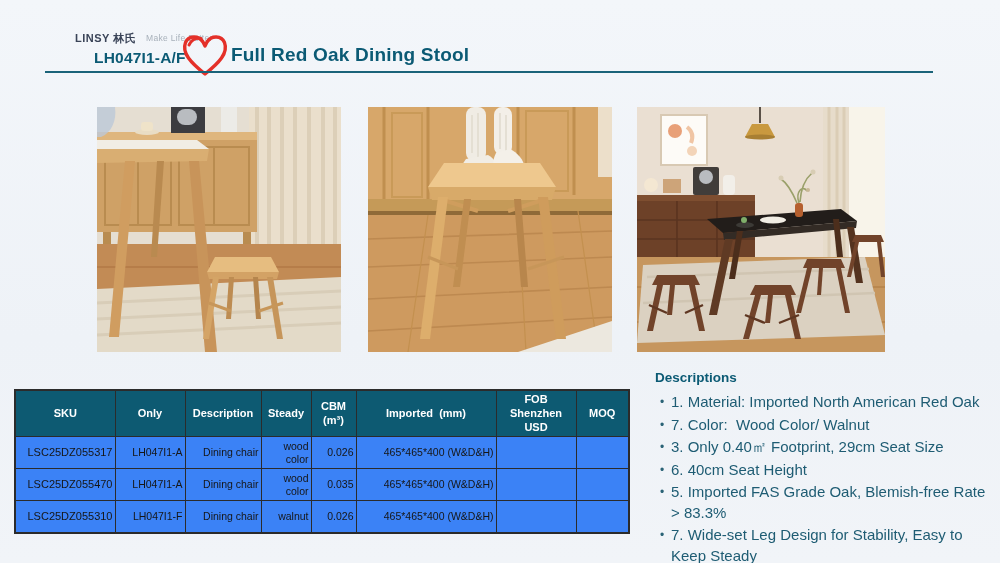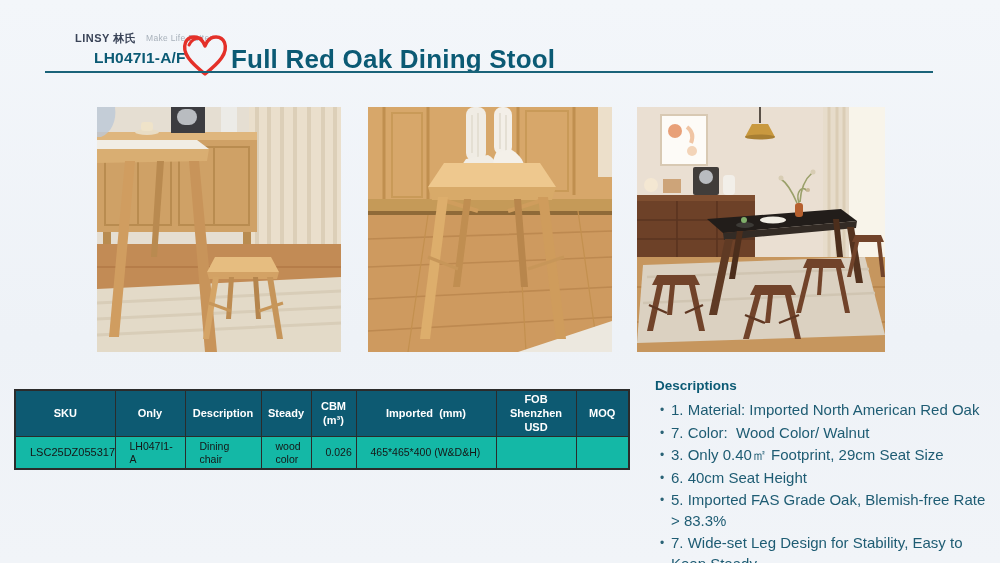--- a/index.html
+++ b/index.html
@@ -9,40 +9,40 @@
     background:#eef2f7;
     overflow:hidden;
   }
   .page{position:relative;width:1000px;height:563px;background:linear-gradient(180deg,#f3f6fa 0%,#eef2f7 60%,#f1f4f8 100%);}
 
   
   .brand{position:absolute;left:75px;top:31px;font-size:11px;font-weight:700;color:#3a4458;letter-spacing:.5px;}
   .tagline{position:absolute;left:146px;top:33px;font-size:8.5px;color:#a7b0ba;letter-spacing:.3px;}
   .model{position:absolute;left:54px;top:49px;font-size:15.5px;font-weight:700;color:#0b5a74;letter-spacing:.2px;margin-left:40px;}
   .heart{position:absolute;left:178px;top:31px;width:54px;height:47px;}
-  .title{position:absolute;left:231px;top:44px;font-size:26px;font-weight:700;color:#0b5a74;letter-spacing:.2px;}
+  .title{position:absolute;left:231px;top:44px;font-size:19px;font-weight:700;color:#0b5a74;letter-spacing:.2px;}
   .rule{position:absolute;left:45px;top:71px;width:888px;height:2px;background:#1a6379;}
 
   
   .photo{position:absolute;top:107px;height:245px;overflow:hidden;}
   .photo svg{display:block;}
   .photo1{left:97px;width:244px;}
   .photo2{left:368px;width:244px;}
   .photo3{left:637px;width:248px;}
 
   
   .spec{position:absolute;left:14px;top:389px;}
   table{border-collapse:collapse;table-layout:fixed;width:614px;border:2px solid #2b2b2b;background:#fdfdfd;}
   th{background:#0d5a72;color:#fff;font-weight:700;font-size:11px;border:1px solid #2b2b2b;padding:2px 1px;height:33px;line-height:1.25;white-space:pre-wrap;}
-  td{border:1px solid #2b2b2b;font-size:10.5px;color:#161616;text-align:left;height:29px;padding:1px 14px;background:#14b8a6;white-space:pre-wrap;line-height:1.2;}
+  td{border:1px solid #2b2b2b;font-size:10.5px;color:#161616;text-align:right;height:29px;padding:1px 2px;background:#3b82f6;white-space:pre-wrap;line-height:1.2;}
   td.sku{font-size:11px;}
 
   
   .desc{position:absolute;left:653px;top:362px;width:344px;color:#1e5c73;}
-  .desc-heading{font-size:13.5px;font-weight:700;color:#0b5a74;margin:16px 0 7px 2px;}
+  .desc-heading{font-size:13.5px;font-weight:700;color:#0b5a74;margin:8px 0 7px 2px;}
   .desc ul{list-style:none;margin:0;padding:0;}
   .desc li{display:flex;margin:0 0 2px 0;}
   .bullet{width:18px;flex:0 0 18px;text-align:center;font-size:12px;line-height:20.5px;color:#2a6376;}
   .desc-text{flex:1;font-size:15px;line-height:20.5px;white-space:pre-wrap;color:#1e5c73;}
 </style>
 </head>
 <body>
 
 <div class="page">
 
@@ -240,20 +240,40 @@
         <tr>
           <td class="sku">LSC25DZ055317</td>
           <td>LH047I1-A</td>
           <td>Dining chair</td>
           <td>wood color</td>
           <td>0.026</td>
           <td>465*465*400 (W&amp;D&amp;H)</td>
           <td></td>
           <td></td>
         </tr>
+        <tr>
+          <td class="sku">LSC25DZ055470</td>
+          <td>LH047I1-A</td>
+          <td>Dining chair</td>
+          <td>wood color</td>
+          <td>0.035</td>
+          <td>465*465*400 (W&amp;D&amp;H)</td>
+          <td></td>
+          <td></td>
+        </tr>
+        <tr>
+          <td class="sku">LSC25DZ055310</td>
+          <td>LH047I1-F</td>
+          <td>Dining chair</td>
+          <td>walnut</td>
+          <td>0.026</td>
+          <td>465*465*400 (W&amp;D&amp;H)</td>
+          <td></td>
+          <td></td>
+        </tr>
       </tbody>
     </table>
   </div>
 
   <div class="desc">
     <div class="desc-heading">Descriptions</div>
     <ul>
       <li>
         <span class="bullet">•</span>
         <span class="desc-text">1. Material: Imported North American Red Oak</span>

